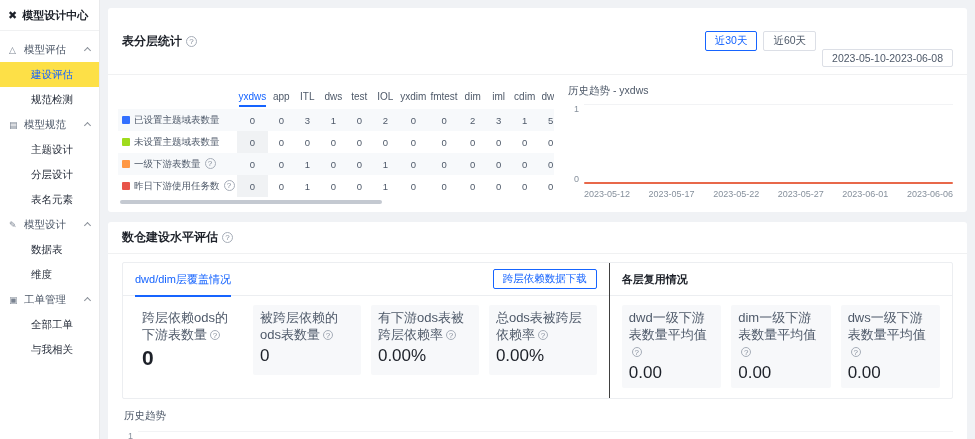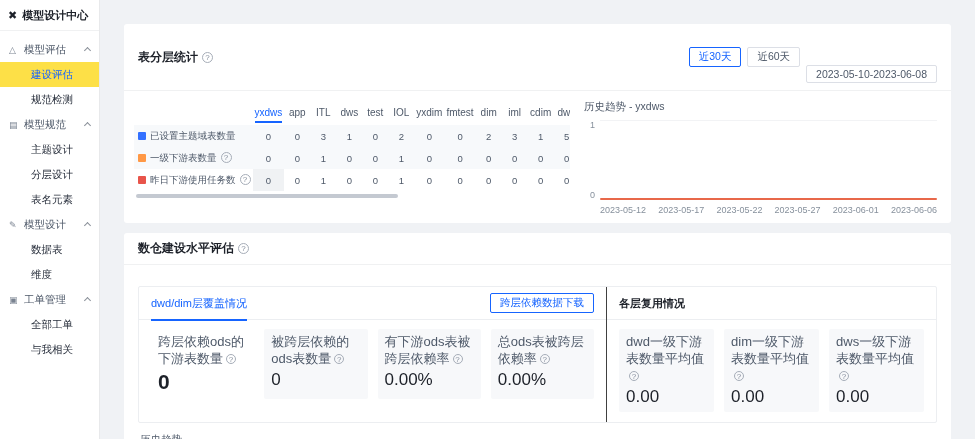--- a/index.html
+++ b/index.html
@@ -14,21 +14,21 @@
   .brand-title { font-size: 11px; font-weight: bold; color: #1d2129; white-space: nowrap; }
   .nav { padding-top: 6px; }
   .group-head { display: flex; align-items: center; gap: 4px; height: 25px; padding: 0 9px; font-size: 10.5px; color: #4e5969; cursor: pointer; }
   .gicon { font-size: 9px; color: #7a8391; width: 11px; }
   .glabel { white-space: nowrap; }
   .chev { width: 5px; height: 5px; border-left: 1px solid #8a9099; border-top: 1px solid #8a9099; transform: rotate(45deg); margin-left: auto; margin-top: 2px; }
   .nav-item { height: 25px; line-height: 25px; padding-left: 31px; font-size: 10.5px; color: #272e3b; cursor: pointer; white-space: nowrap; }
   .nav-item.active { color: #1664ff; background: #fde047; }
 
   
-  .content { flex: 1; min-width: 0; padding: 24px; display: flex; flex-direction: column; gap: 10px; }
+  .content { flex: 1; min-width: 0; padding: 8px; display: flex; flex-direction: column; gap: 10px; }
   .card { background: #fff; border-radius: 3px; }
   .card-head { display: flex; align-items: center; padding: 7px 14px; border-bottom: 1px solid #f0f1f2; }
   .card-title { font-size: 12px; font-weight: bold; color: #1d2129; }
   .info { display: inline-block; width: 11px; height: 11px; border: 1px solid #a6adb8; border-radius: 50%; color: #868e9c; font-size: 8px; line-height: 10px; text-align: center; margin-left: 4px; vertical-align: 1px; flex-shrink: 0; }
   .info::after { content: "?"; }
   .head-right { margin-left: auto; display: flex; gap: 6px; align-items: center; }
   .btn { font-size: 10.5px; padding: 2px 9px; border: 1px solid #dcdfe6; border-radius: 2px; background: #fff; color: #4e5969; cursor: pointer; font-family: inherit; white-space: nowrap; }
   .btn.active { color: #1664ff; border-color: #1664ff; }
   .btn.outline-blue { color: #1664ff; border-color: #1664ff; }
   .date-range { font-size: 10.5px; color: #4e5969; border: 1px solid #dcdfe6; border-radius: 2px; padding: 2px 9px; white-space: nowrap; cursor: pointer; margin-top: 34px; }
@@ -55,21 +55,21 @@
   .yaxis { display: flex; flex-direction: column; justify-content: space-between; width: 16px; text-align: right; padding-right: 5px; font-size: 9px; color: #86909c; }
   .plot { flex: 1; position: relative; border-top: 1px solid #f2f3f5; }
   .trend1 .plot { height: 80px; }
   .baseline { position: absolute; left: 0; right: 0; bottom: 0; height: 2px; border-radius: 1px; }
   .xticks { display: flex; justify-content: space-between; margin-left: 16px; padding-top: 5px; font-size: 9px; color: #86909c; overflow: hidden; }
   .xticks .tick { white-space: nowrap; }
 
   
   .card2 { flex: 1; }
   .card2-body { padding: 8px 14px; }
-  .eval-top { display: flex; border: 1px solid #eceef1; border-radius: 2px; margin-top: 13px; }
+  .eval-top { display: flex; border: 1px solid #eceef1; border-radius: 2px; }
   .eval-left { flex: 1.42; min-width: 0; }
   .eval-right { flex: 1; min-width: 0; border-left: 1px solid #404040; }
   .tab-row { display: flex; align-items: center; height: 33px; padding: 0 12px; border-bottom: 1px solid #eceef1; }
   .tab { font-size: 11px; color: #1664ff; position: relative; height: 33px; line-height: 33px; cursor: pointer; }
   .tab::after { content: ""; position: absolute; left: 0; right: 0; bottom: -1px; height: 2px; background: #1664ff; }
   .reuse-title { font-size: 11px; font-weight: bold; color: #1d2129; }
   .tab-row .btn { margin-left: auto; }
   .tiles { display: flex; gap: 10px; padding: 9px 12px 10px 12px; }
   .tile { flex: 1; min-width: 0; padding: 5px 7px; border-radius: 2px; }
   .tile.gray { background: #f7f8fa; }
@@ -169,20 +169,35 @@
                   <td>1</td>
                   <td>0</td>
                   <td>2</td>
                   <td>0</td>
                   <td>0</td>
                   <td>2</td>
                   <td>3</td>
                   <td>1</td>
                   <td>5</td>
                 </tr>
+                <tr>
+                  <td class="lbl-col"><span class="sq" style="background: rgb(159, 219, 29);"></span><span class="rlabel">未设置主题域表数量</span></td>
+                  <td class="first">0</td>
+                  <td>0</td>
+                  <td>0</td>
+                  <td>0</td>
+                  <td>0</td>
+                  <td>0</td>
+                  <td>0</td>
+                  <td>0</td>
+                  <td>0</td>
+                  <td>0</td>
+                  <td>0</td>
+                  <td>0</td>
+                </tr>
                 <tr class="stripe">
                   <td class="lbl-col"><span class="sq" style="background: rgb(255, 152, 69);"></span><span class="rlabel">一级下游表数量</span><span class="info"></span></td>
                   <td class="first">0</td>
                   <td>0</td>
                   <td>1</td>
                   <td>0</td>
                   <td>0</td>
                   <td>1</td>
                   <td>0</td>
                   <td>0</td>

